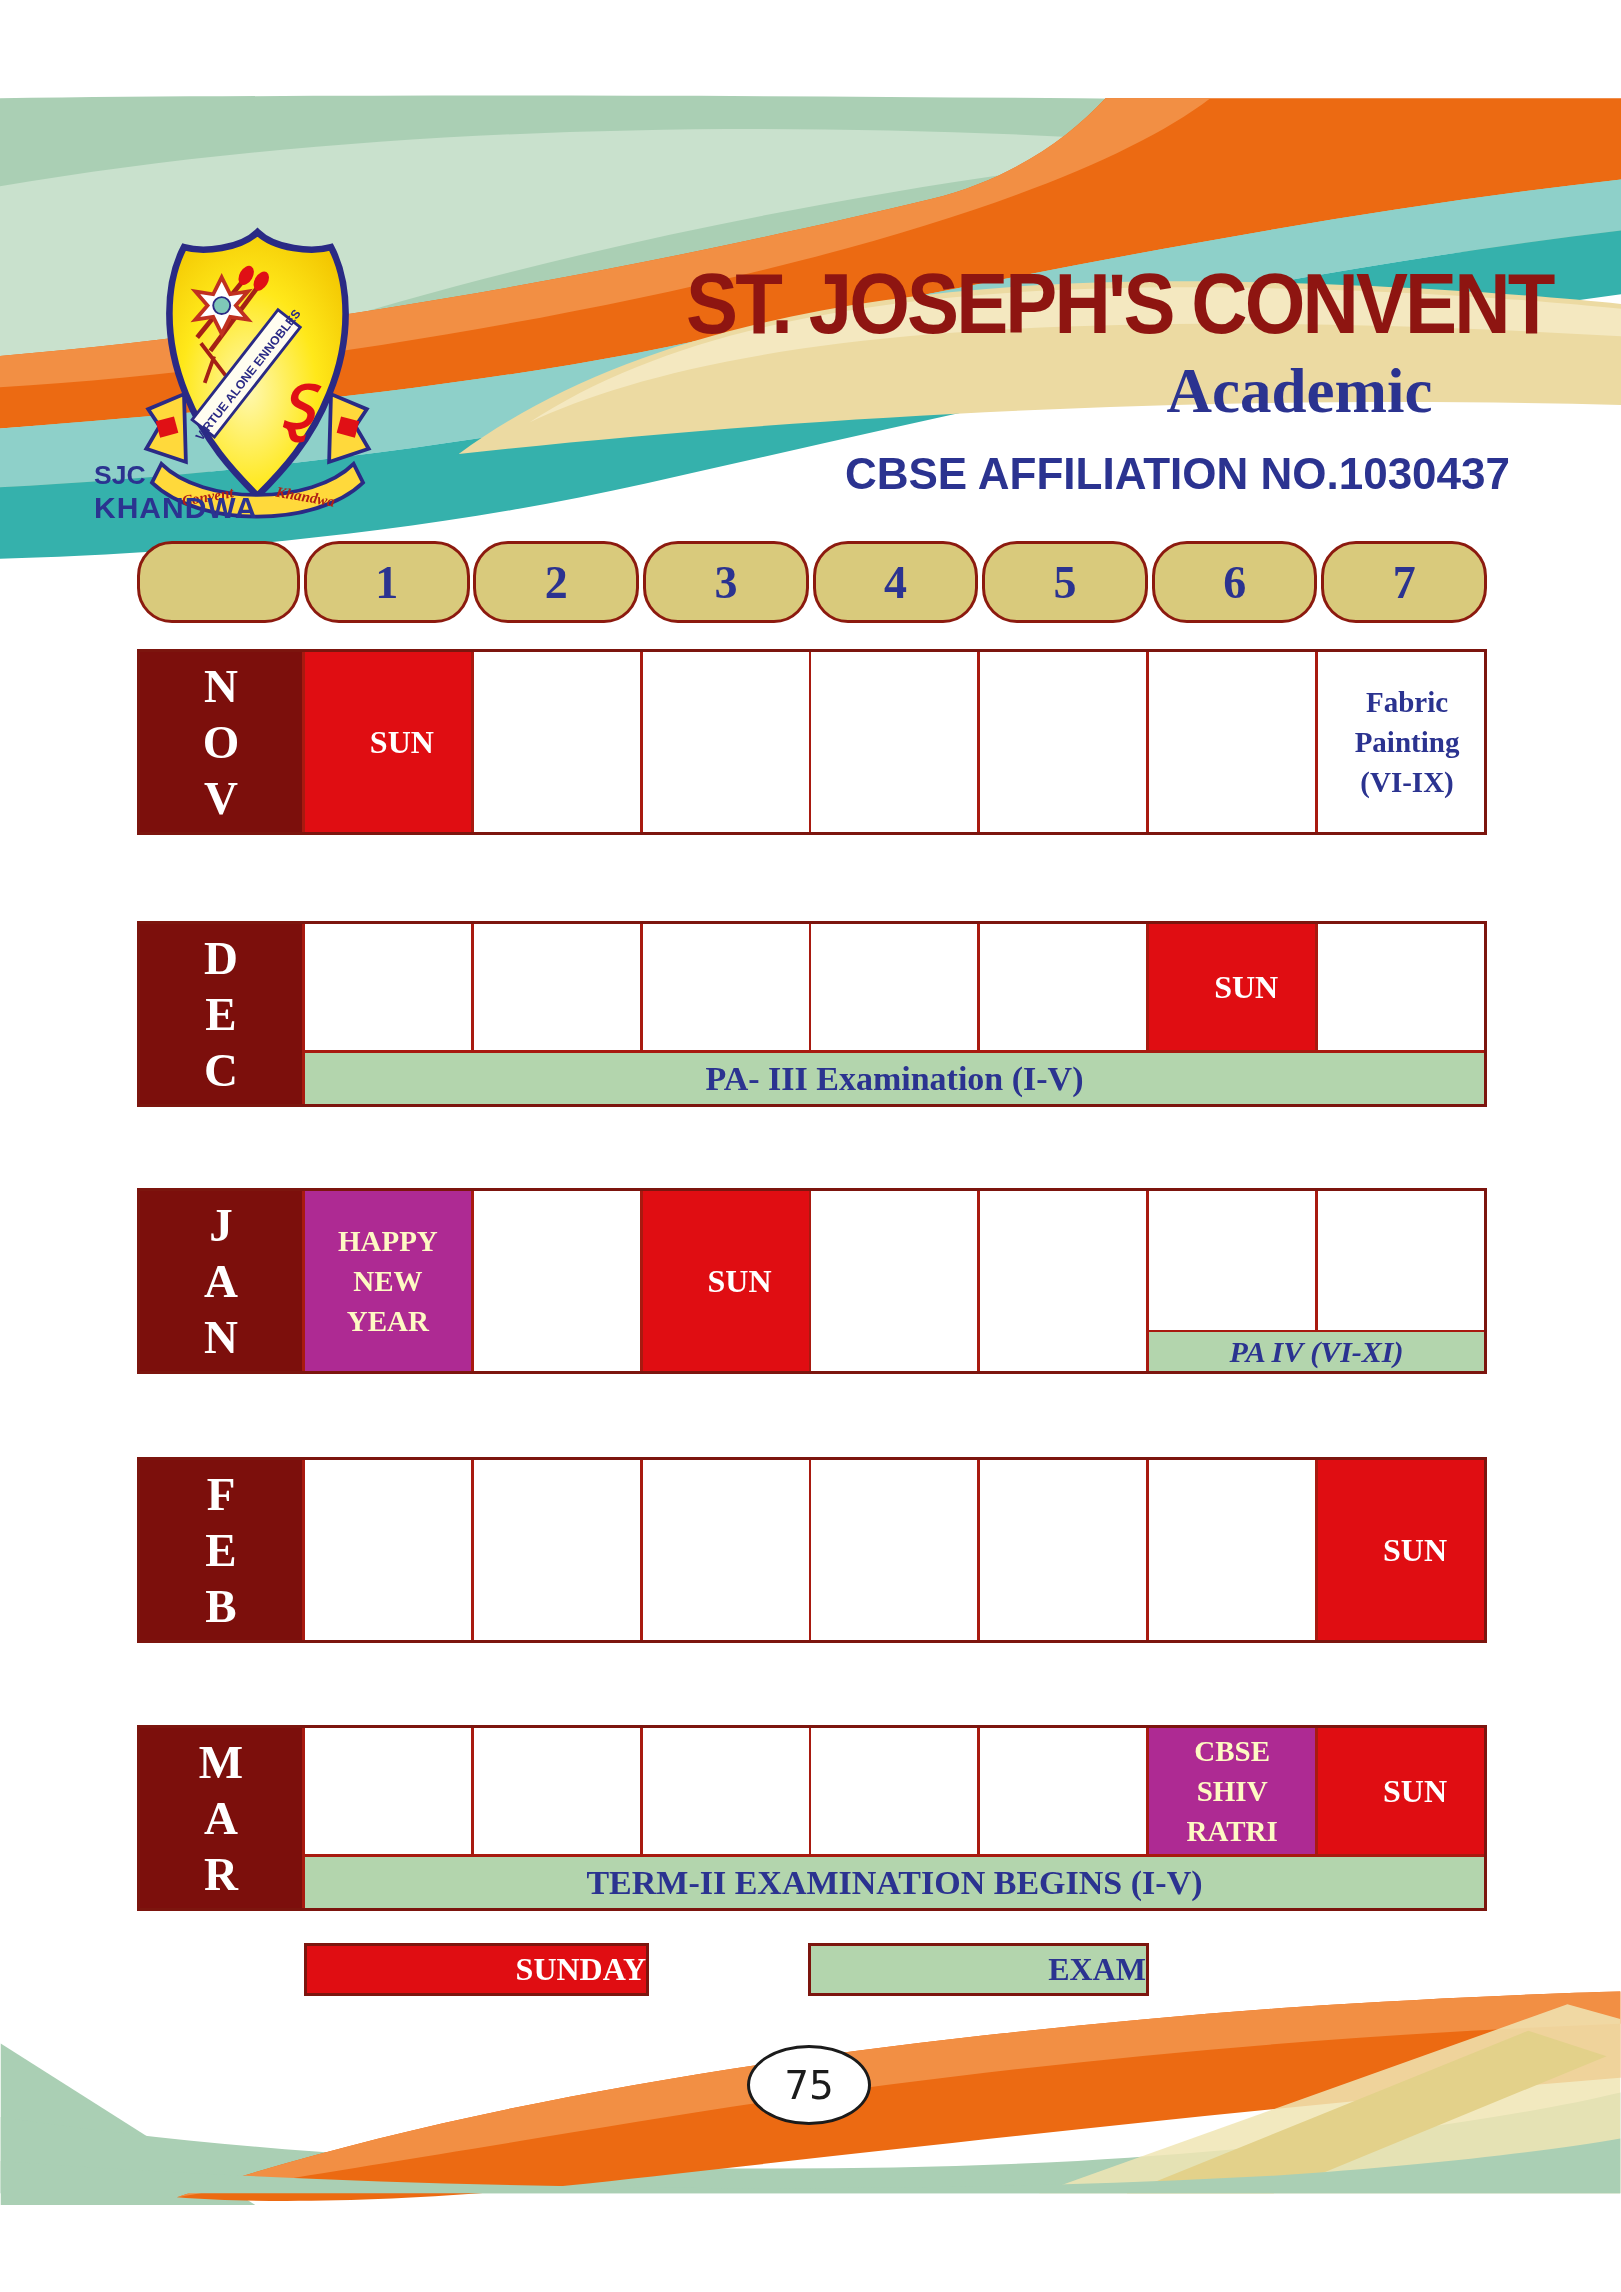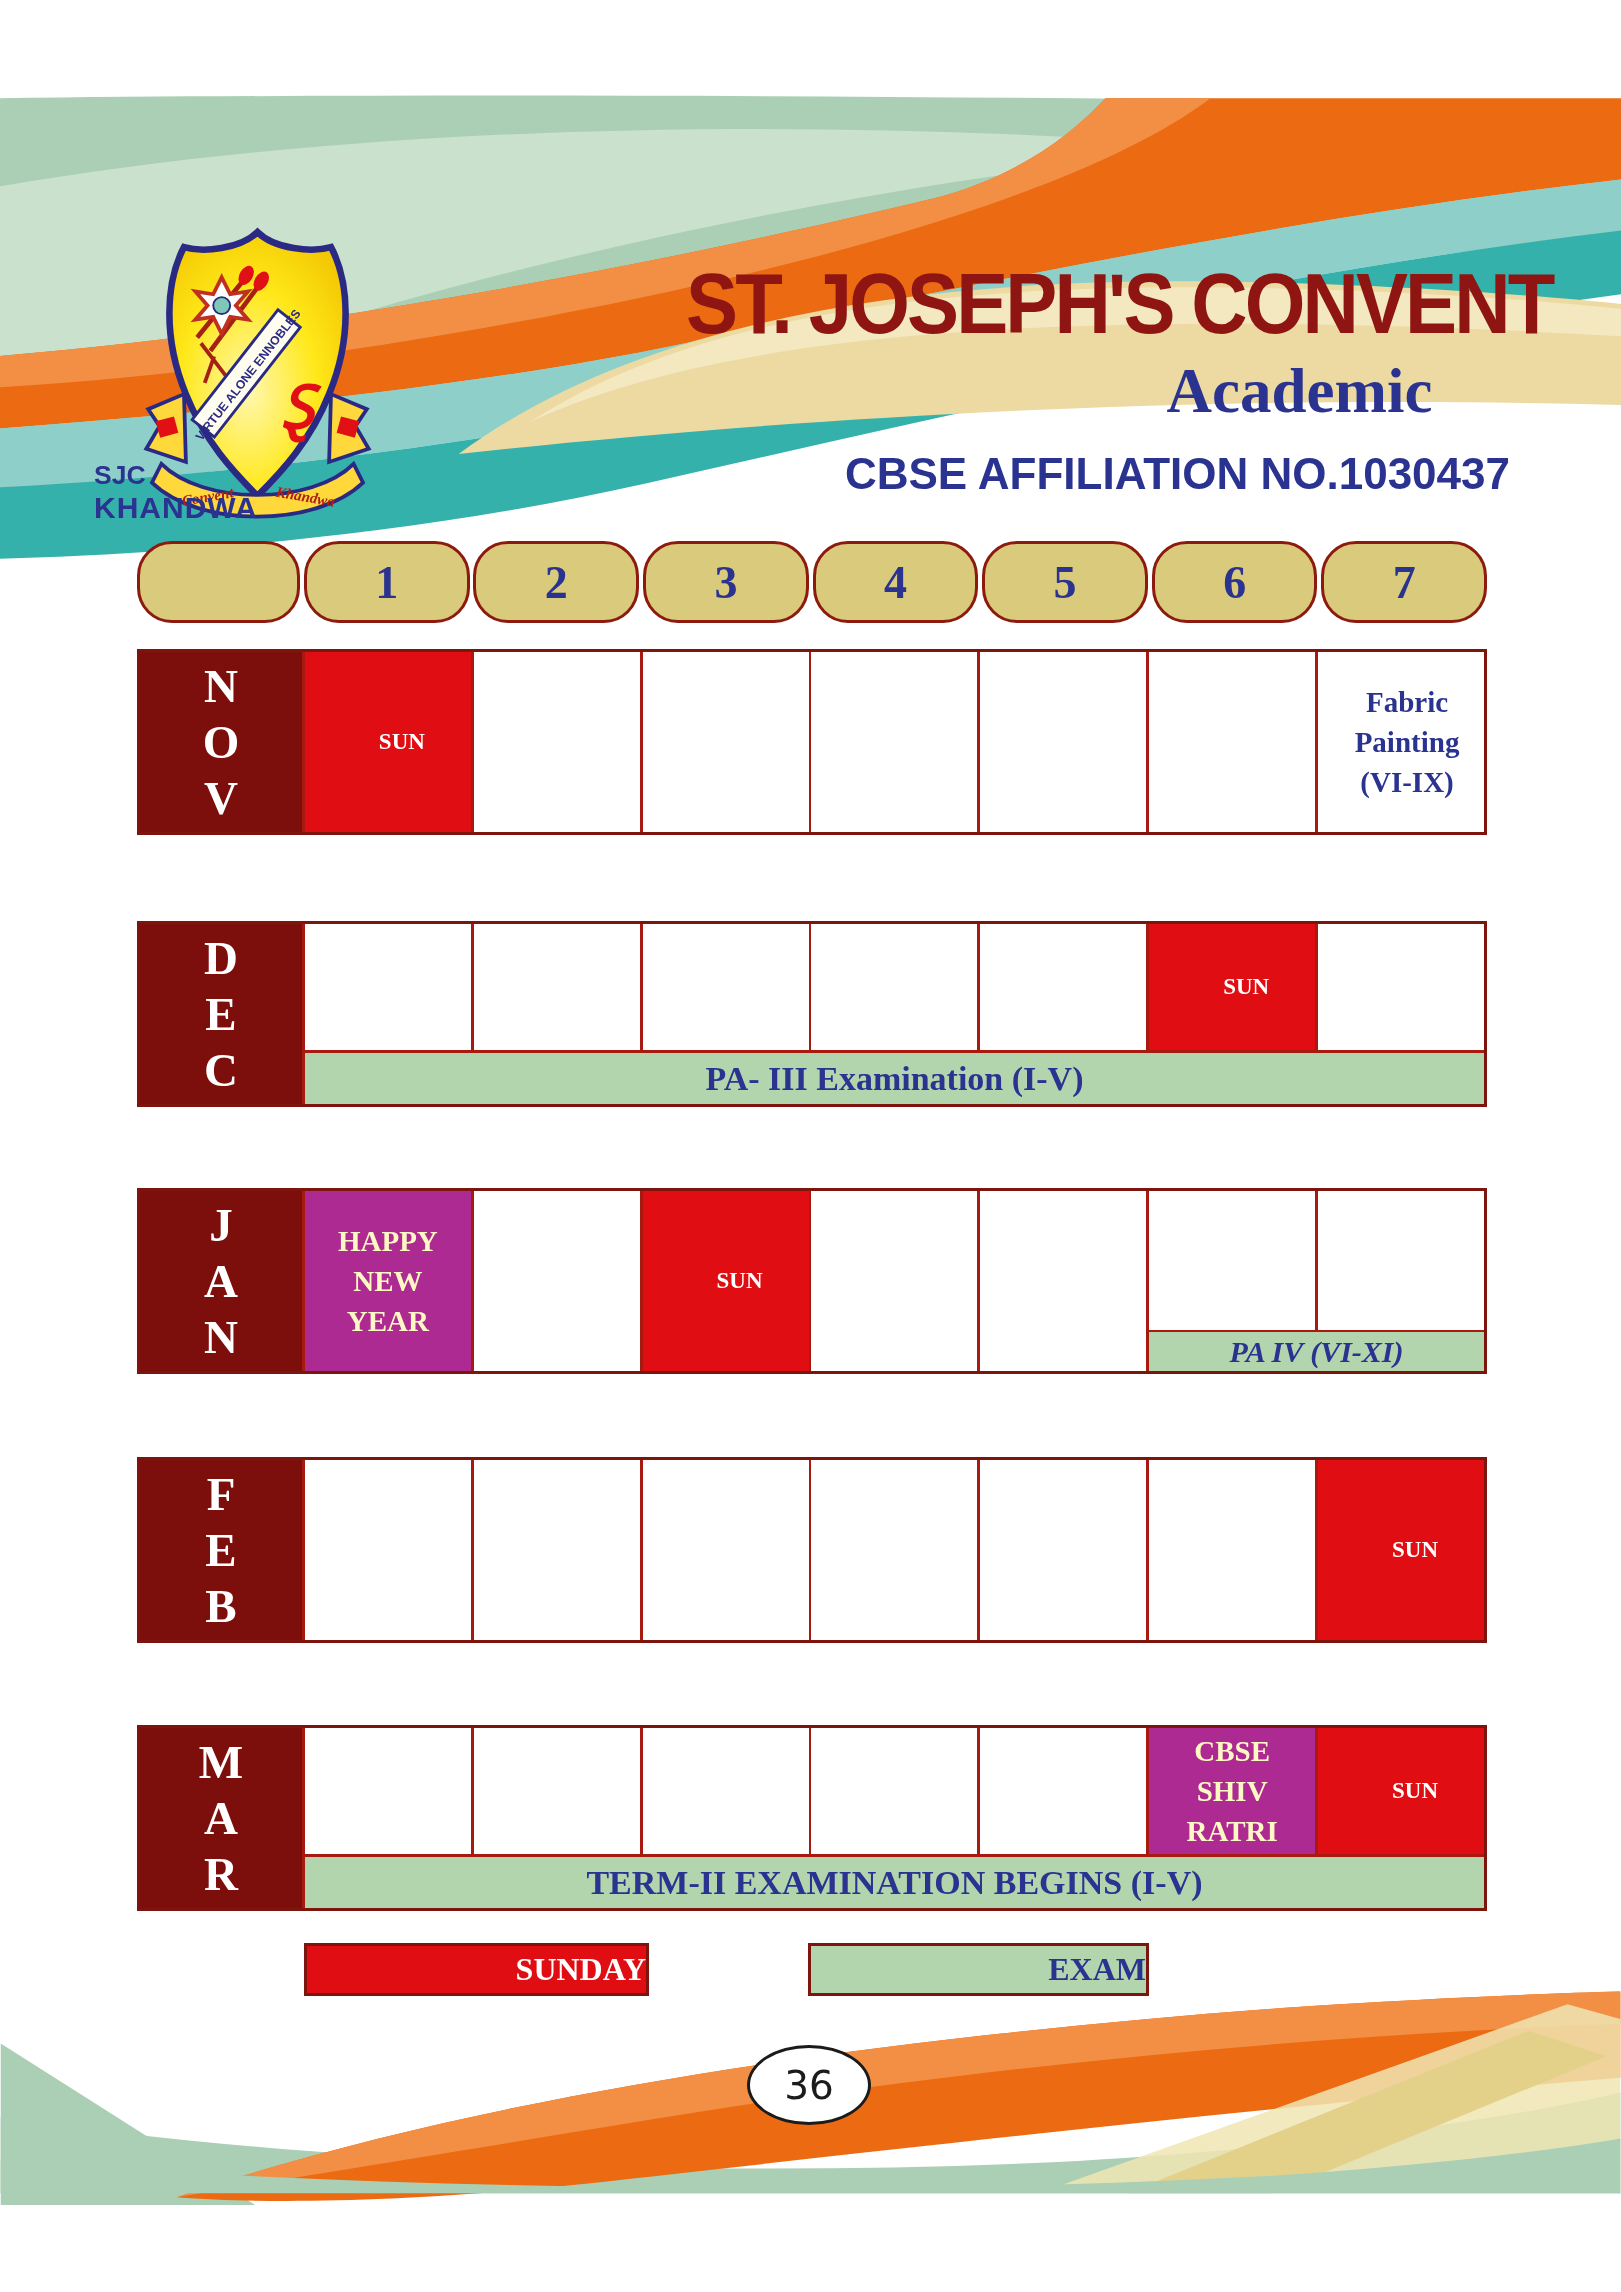--- a/index.html
+++ b/index.html
@@ -39,21 +39,21 @@
   .rows .month-row:nth-child(3){top:1188px;}
   .rows .month-row:nth-child(4){top:1457px;}
   .rows .month-row:nth-child(5){top:1725px;}
   .month-cell{flex:none;width:162px;background:var(--maroon);display:flex;flex-direction:column;
     align-items:center;justify-content:center;color:#ffffff;
     font-weight:bold;font-size:47px;line-height:56px;}
   .right-area{flex:1;display:flex;flex-direction:column;gap:2.9px;position:relative;}
   .cells{flex:1;display:grid;grid-template-columns:repeat(7,1fr);gap:2.9px;}
   .cell{background:#ffffff;display:flex;flex-direction:column;align-items:center;justify-content:center;
     text-align:center;font-weight:bold;}
-  .cell.sunday{background:var(--sunday_red);color:#ffffff;font-size:23px;padding-left:28px;}
+  .cell.sunday{background:var(--sunday_red);color:#ffffff;font-size:32px;padding-left:28px;}
   .cell.event{background:var(--event_purple);color:#fef9c3;font-size:29px;line-height:40px;}
   .cell.note{color:var(--accent_blue);font-size:29px;line-height:40px;padding-left:12px;}
   .band{height:51px;background:var(--exam_green);display:flex;align-items:center;justify-content:center;
     font-weight:bold;font-size:34px;color:var(--accent_blue);}
   .band.partial{position:absolute;right:0;bottom:0;width:calc(200%/7);height:41px;
     border-top:2.9px solid var(--grid_red);border-left:2.9px solid var(--grid_red);box-sizing:border-box;
     font-size:30px;font-style:italic;}
 
   
   .legend-box{position:absolute;top:1943px;height:53px;box-sizing:border-box;
@@ -292,17 +292,17 @@
     <path fill="#aacfb4" d="M0,75 L260,240 L0,240 Z"></path>
     <path fill="#aacfb4" d="M0,150 C300,195 700,215 1100,195 C1350,180 1550,150 1654,125 L1654,228 L0,228 Z"></path>
     <path fill="#ec6a12" d="M180,232 C480,130 880,70 1320,38 C1440,30 1570,24 1654,22 L1654,110 C1280,140 900,185 600,218 C430,236 280,240 180,232 Z"></path>
     <path fill="#f28f44" d="M180,232 C480,130 880,70 1320,38 C1440,30 1570,24 1654,22 L1654,55 C1300,68 950,105 650,155 C450,188 280,215 180,232 Z"></path>
     <path fill="#f0e5b4" opacity="0.85" d="M1060,228 L1600,35 L1654,50 L1654,228 Z"></path>
     <path fill="#e3d18a" d="M1150,228 L1560,62 L1640,88 L1300,228 Z"></path>
     <path fill="#aacfb4" d="M0,195 C400,225 900,232 1300,210 C1450,200 1580,185 1654,172 L1654,228 L0,228 Z"></path>
   </svg>
 
   <div class="page-oval">
-    <span>36</span>
+    <span>75</span>
   </div>
 
 </div>
 
 
 </body></html>

